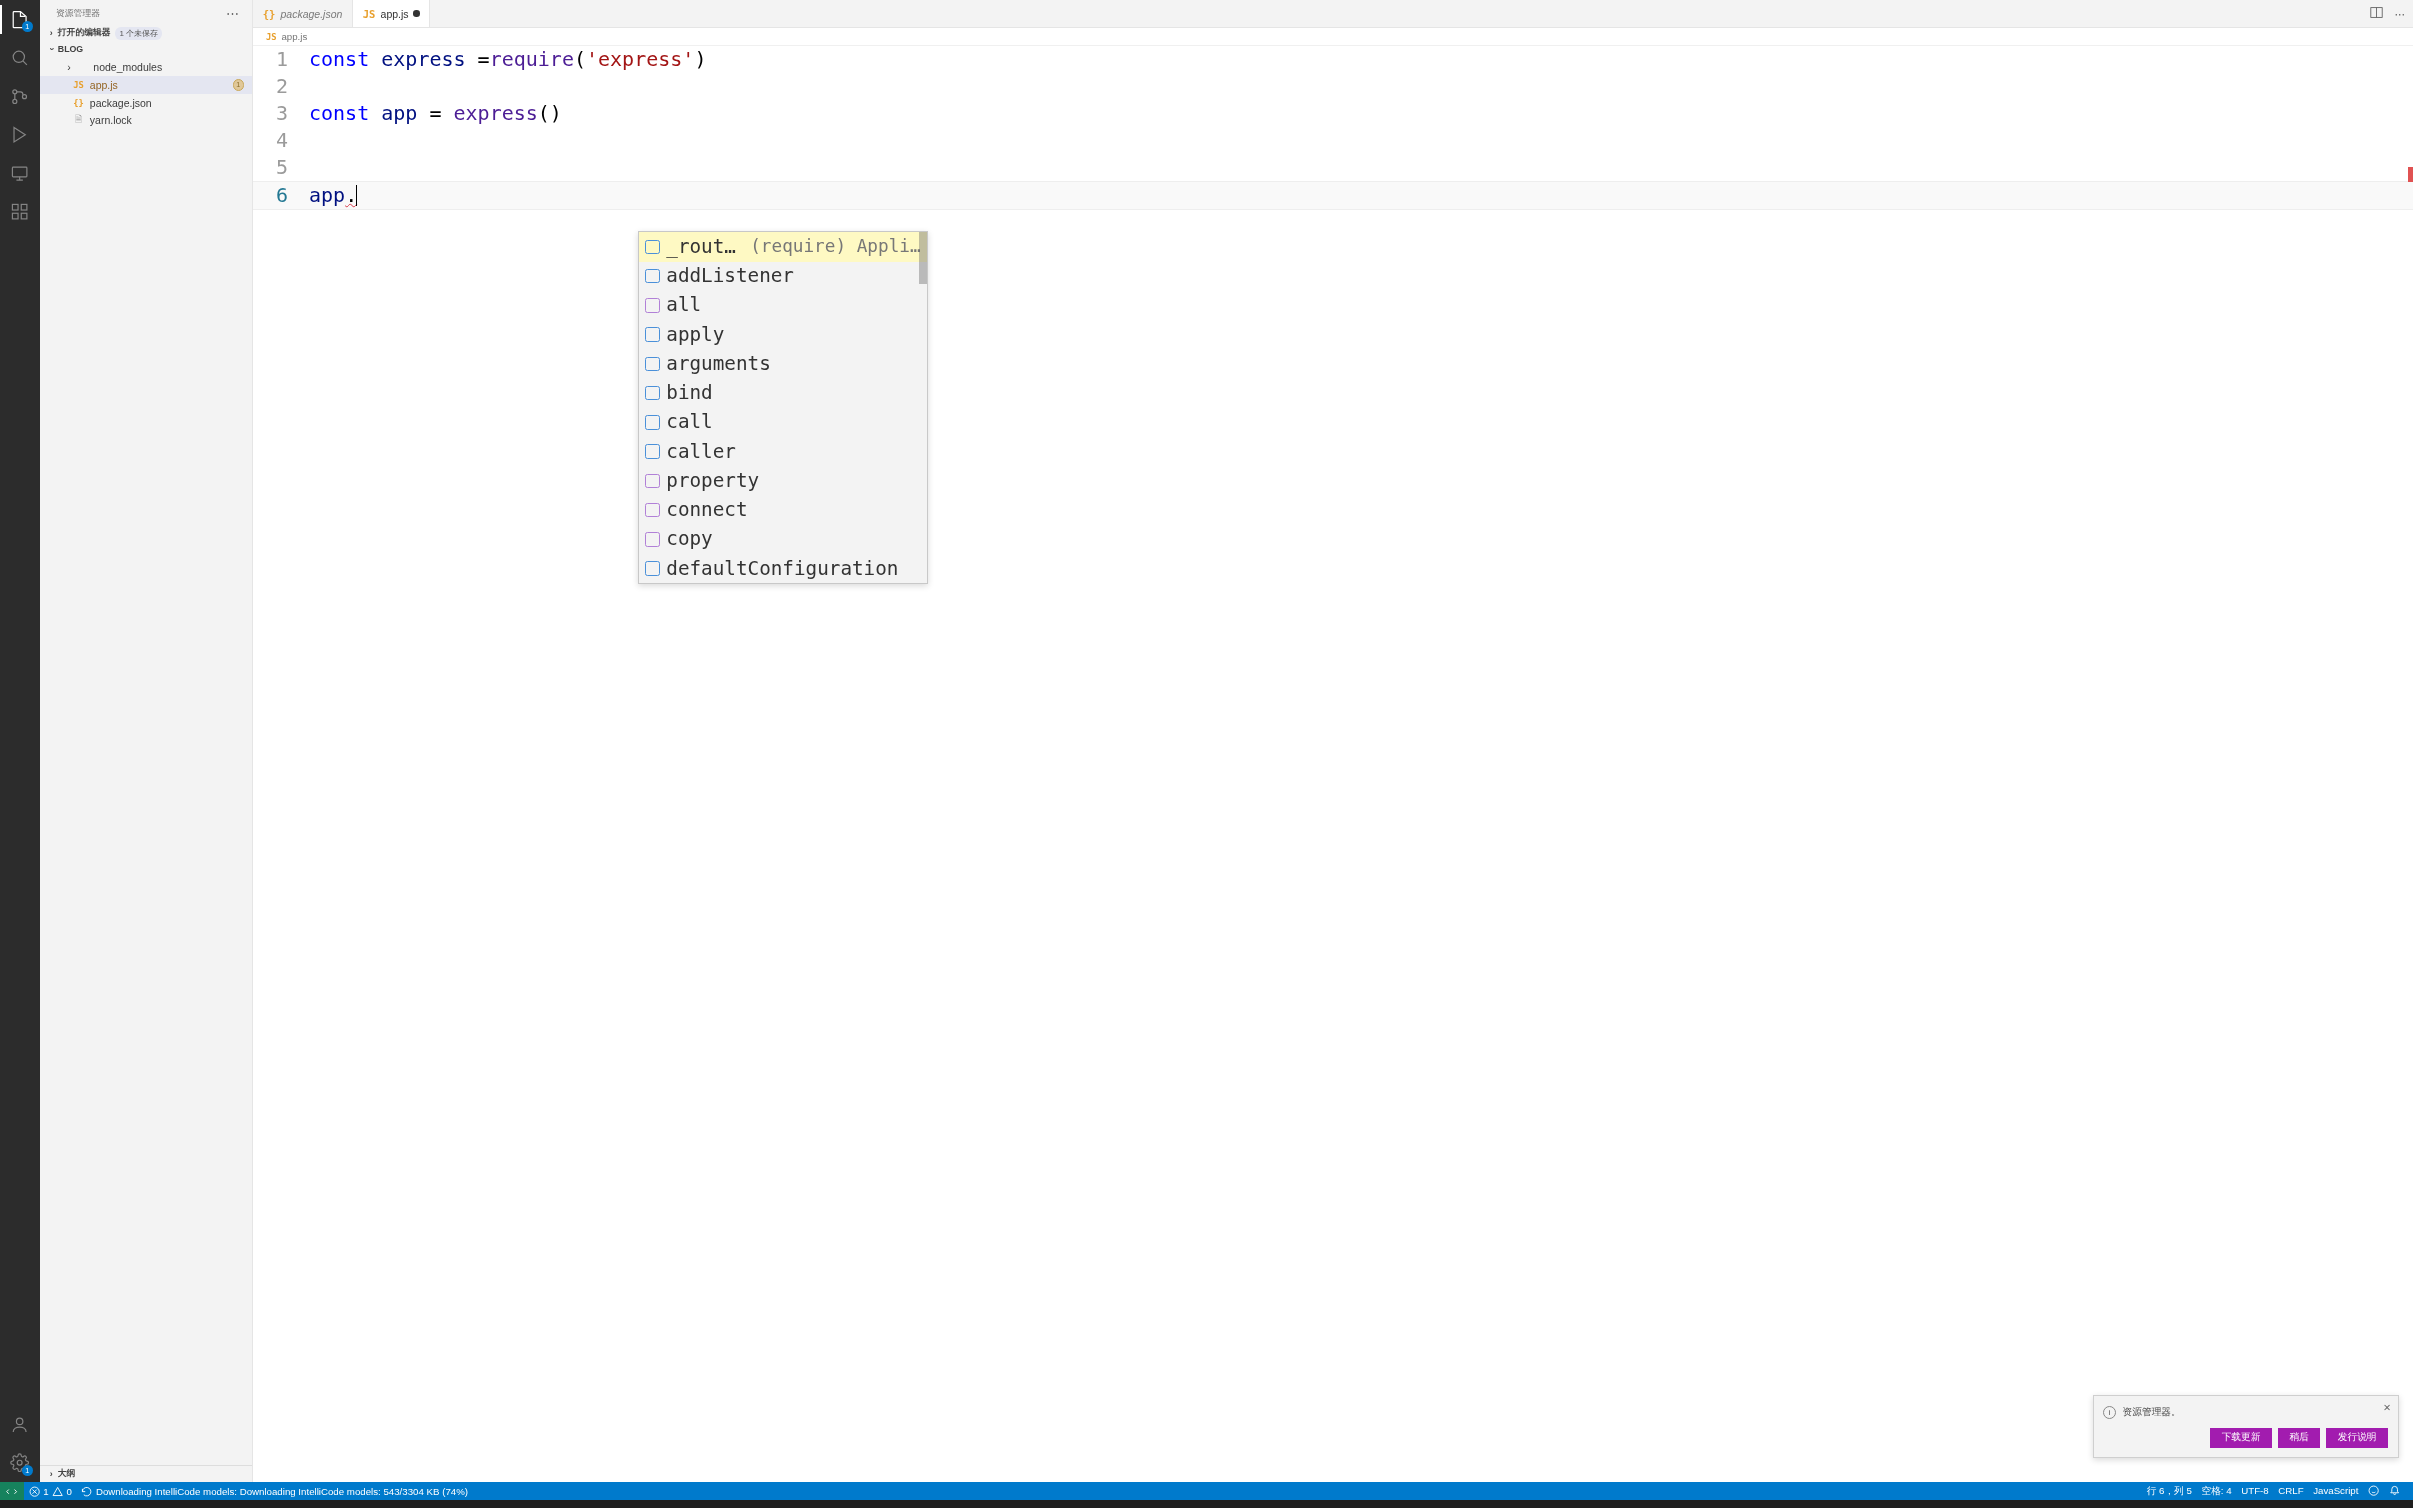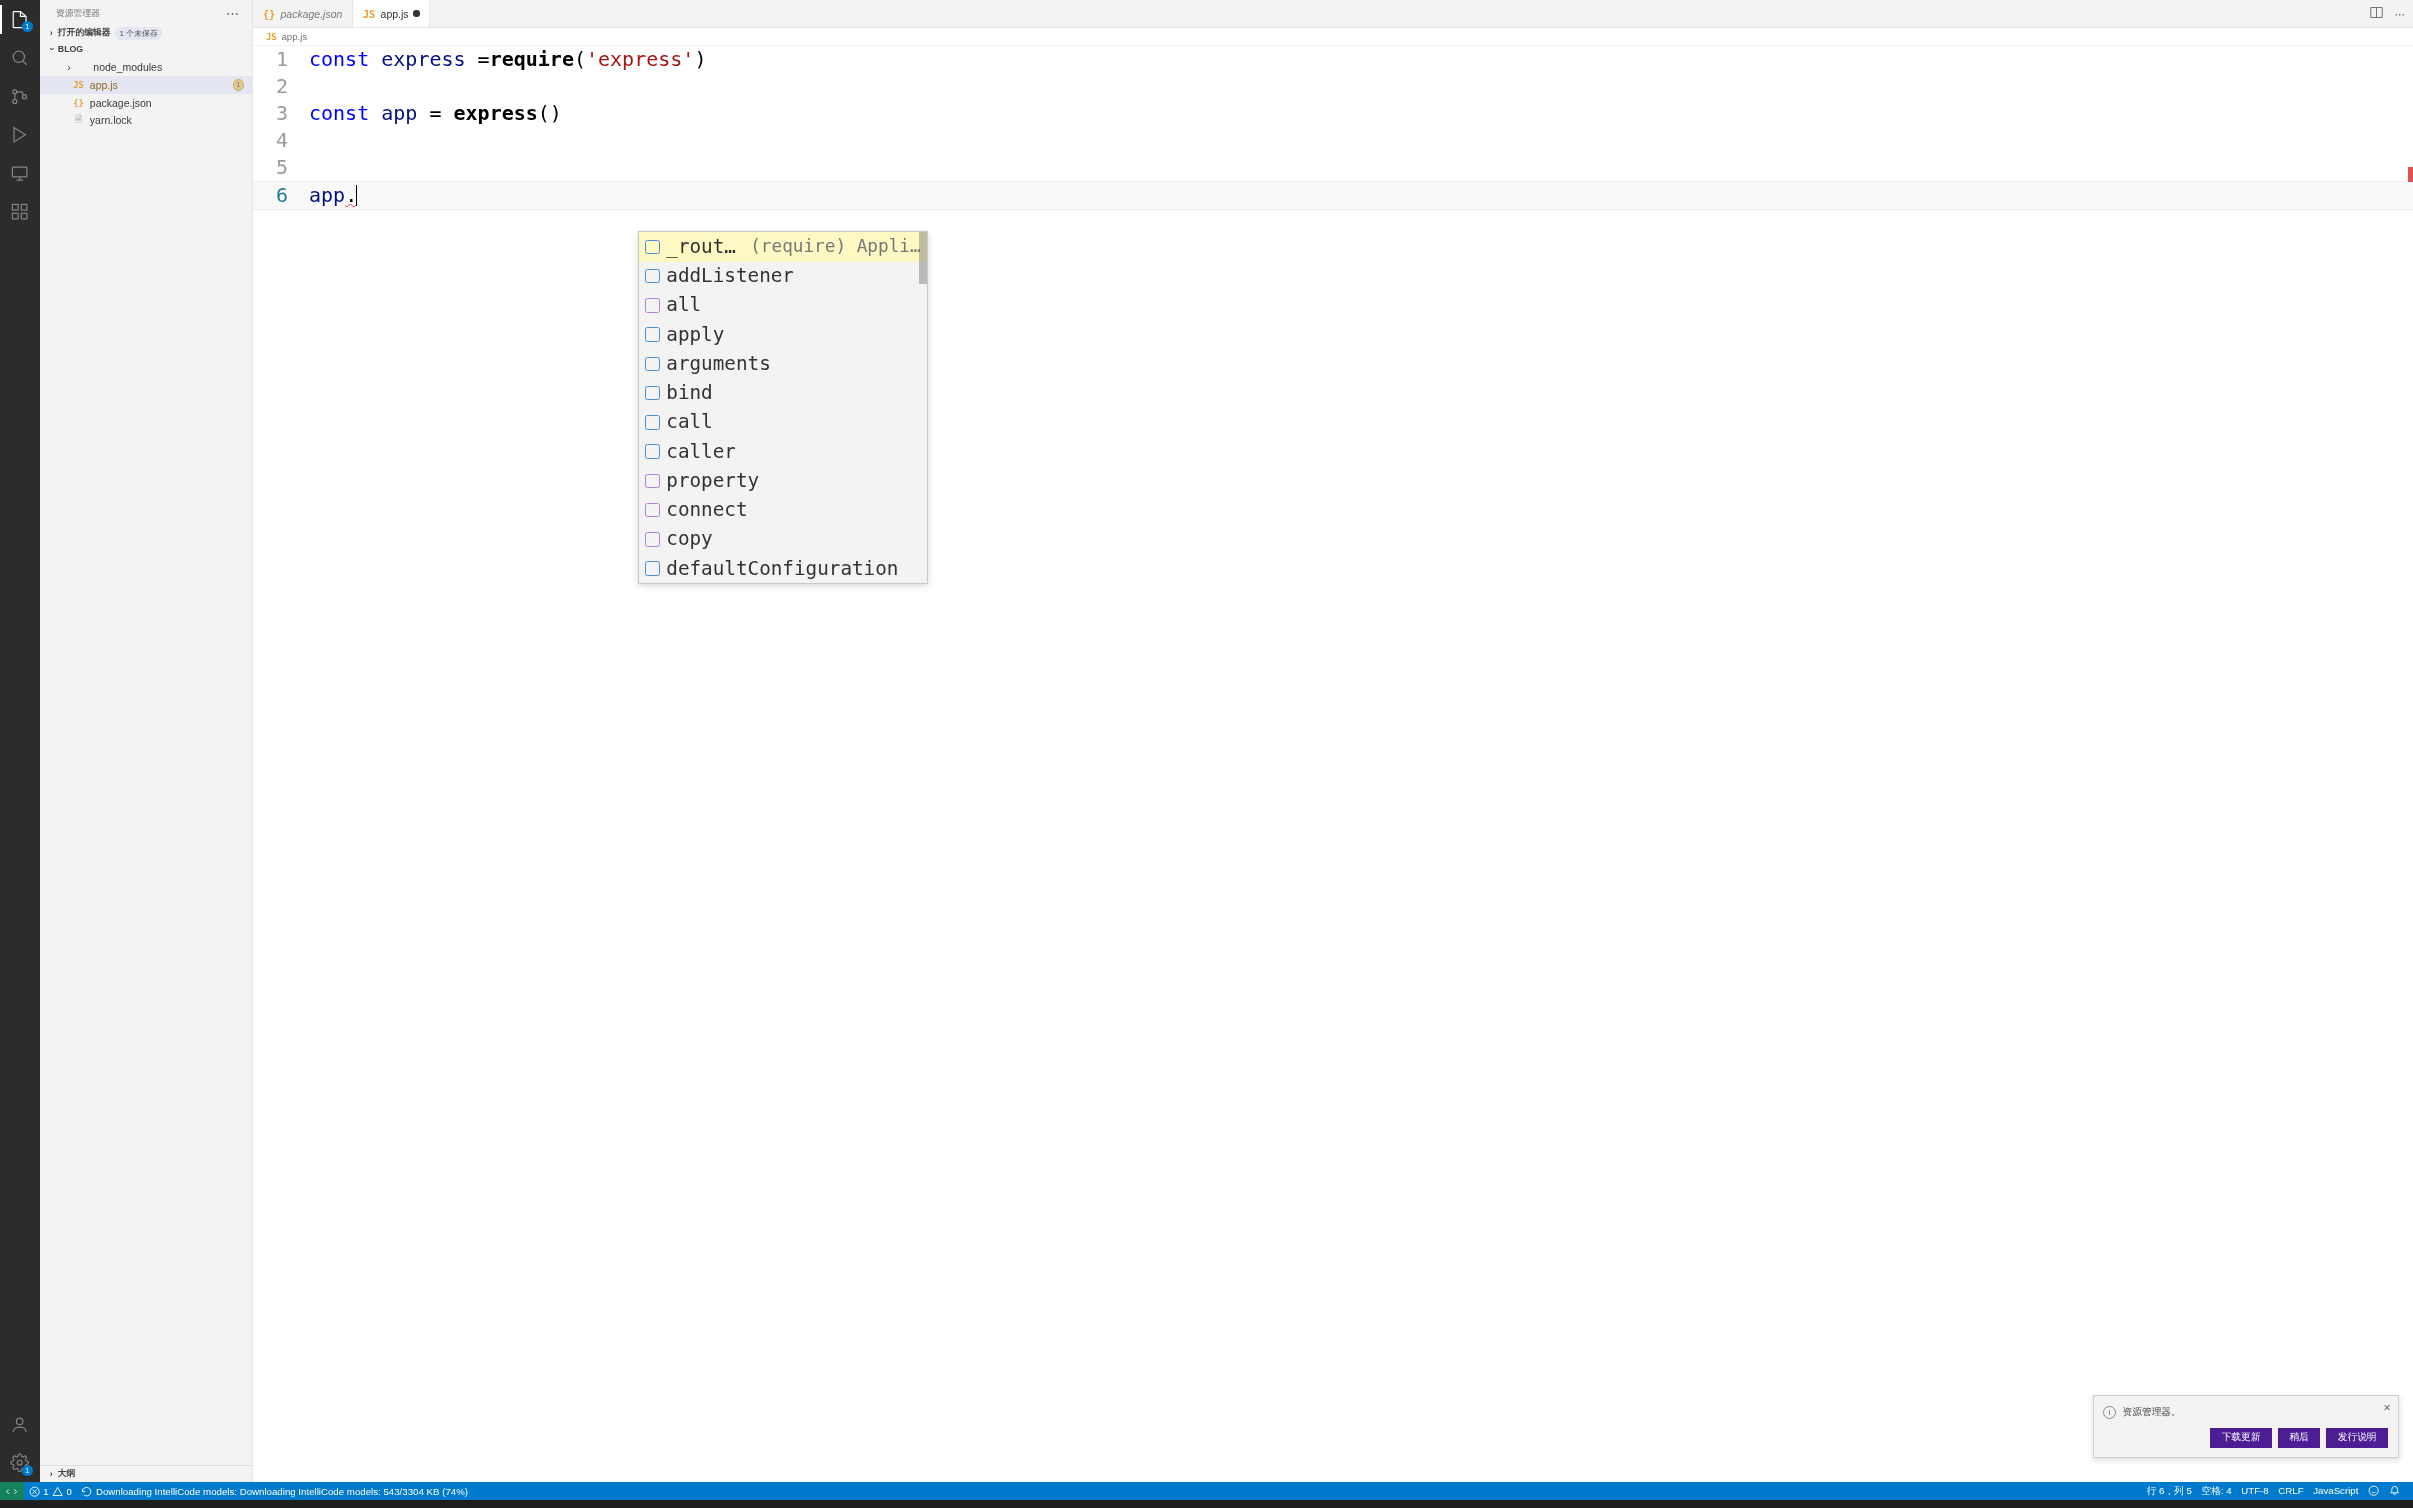--- a/index.html
+++ b/index.html
@@ -234,21 +234,21 @@
   width: 56px;
   text-align: right;
   padding-right: 21px;
   color: #237893;
   user-select: none;
 }
 .line-number.dim { color: #9b9b9b; }
 .code-content { white-space: pre; }
 .tok-kw { color: #0000ff; }
 .tok-var { color: #001080; }
-.tok-fn { color: #000000; font-weight: bold; }
+.tok-fn { color: #4c1d95; }
 .tok-str { color: #a31515; }
 .tok-plain { color: #000; }
 .code-line.hl { background: #f9f9f9; border-top:0.8px solid #eee; border-bottom:0.8px solid #eee;}
 .code-squiggle {
   text-decoration: underline wavy #d73a49;
   text-decoration-thickness: 0.8px;
 }
 
 
 .suggest-widget {
@@ -326,21 +326,21 @@
   top: 6.4px;
   cursor: pointer;
   color: #666;
 }
 .notification-actions {
   display: flex;
   gap: 6.4px;
   justify-content: flex-end;
 }
 .btn {
-  background: #4c1d95;
+  background: #a21caf;
   color: #fff;
   border: none;
   padding: 3.2px 11.3px;
   cursor: pointer;
   font-size: 9.7px;
 }
 
 
 .status-bar {
   height: 17.7px;

